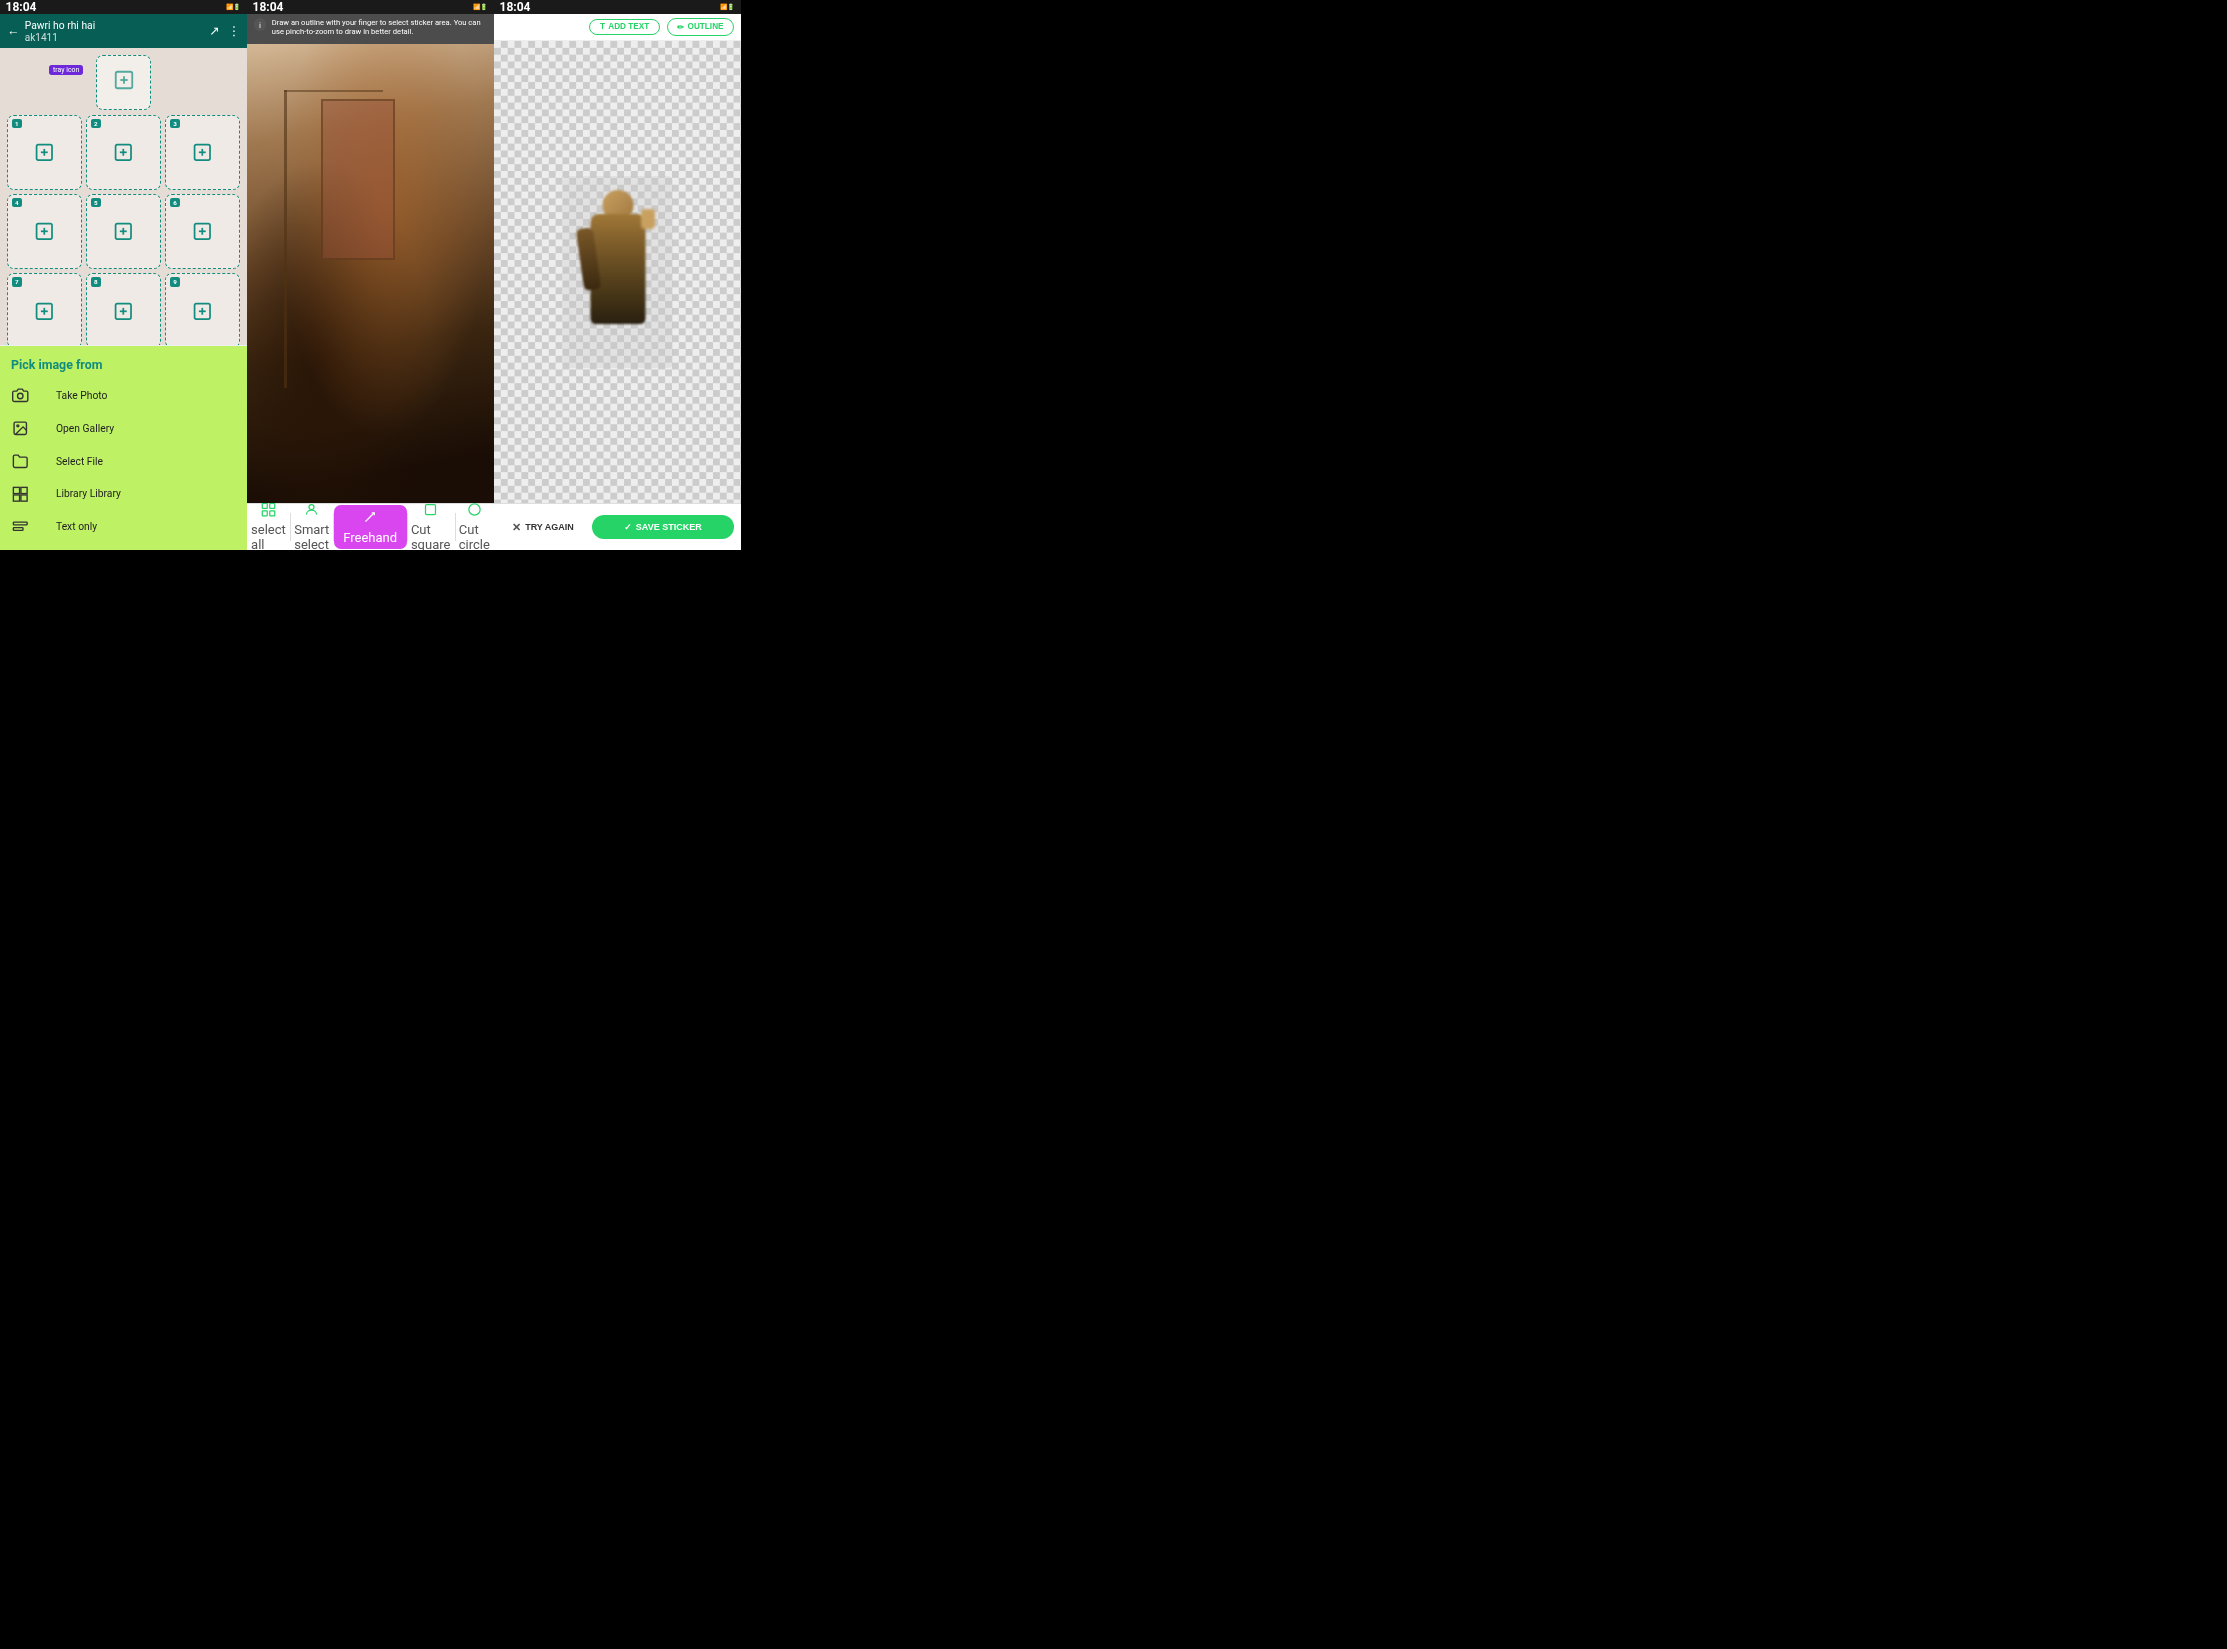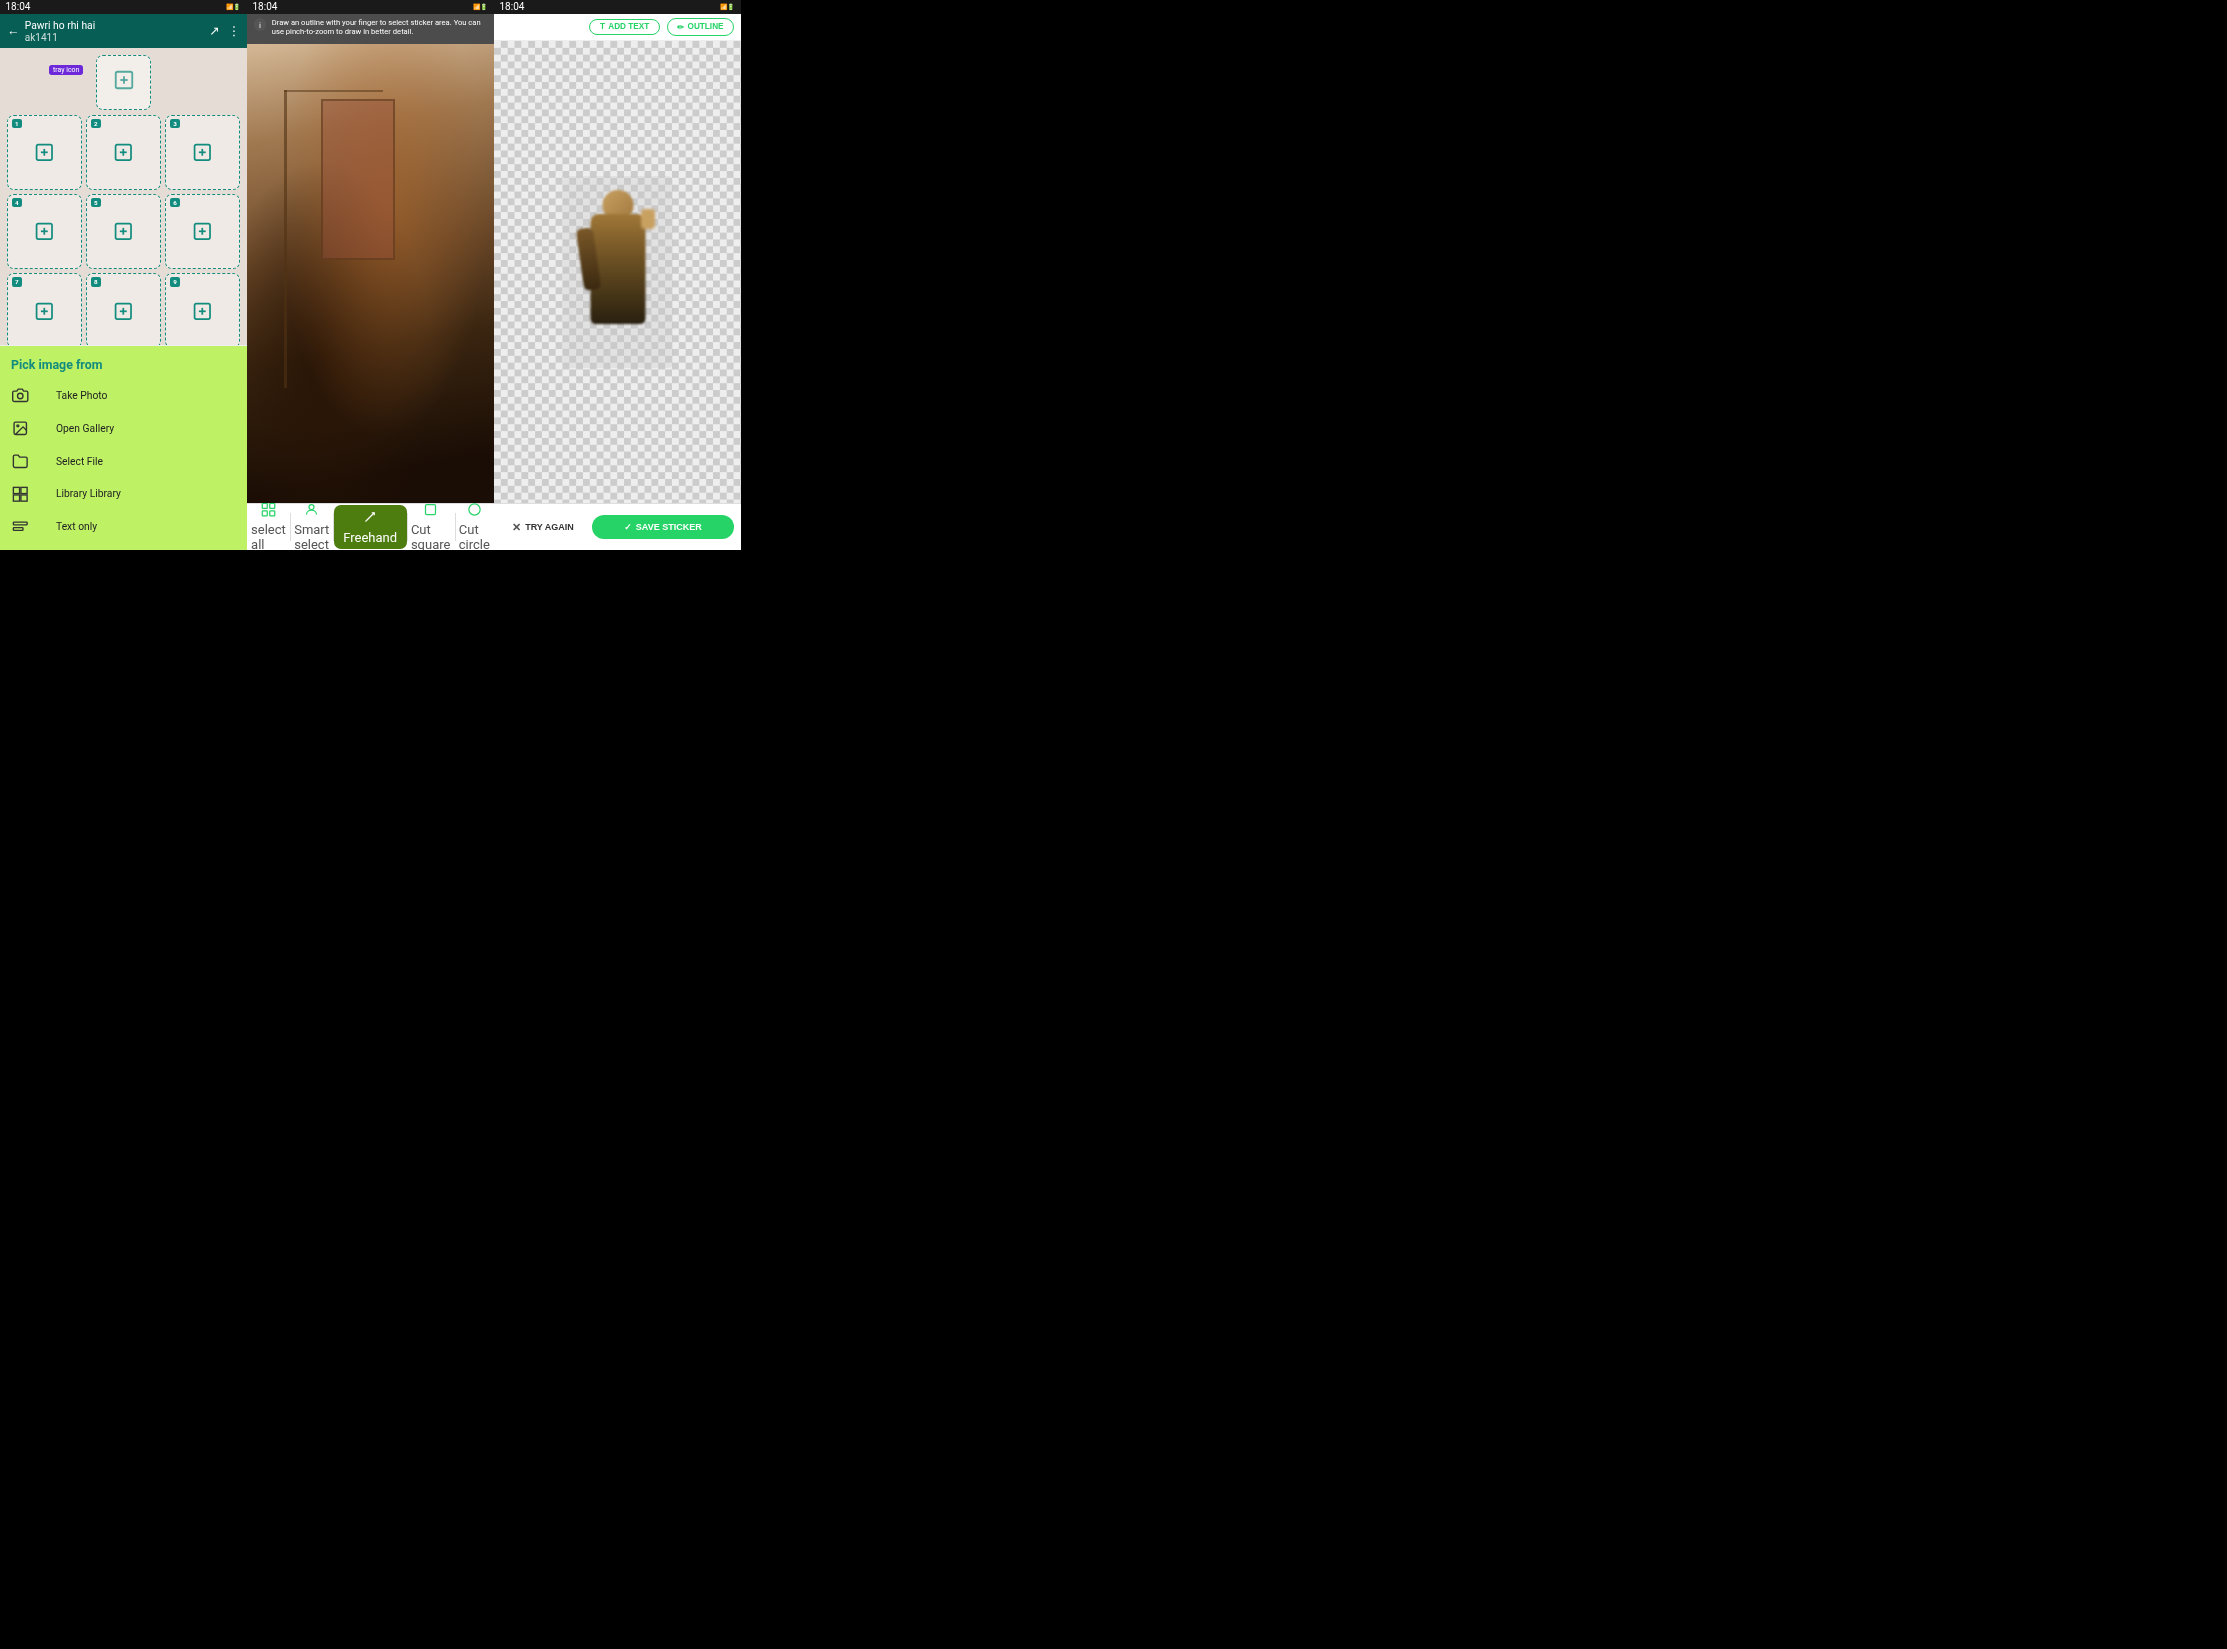--- a/index.html
+++ b/index.html
@@ -207,21 +207,21 @@
     }
     .tool-btn {
       display: flex;
       flex-direction: column;
       align-items: center;
       gap: 2.1px;
       cursor: pointer;
       padding: 2.7px 4.1px;
     }
     .tool-btn.active {
-      background: #4d7c0f;
+      background: #d946ef;
       border-radius: 6.9px;
       padding: 4.1px 9.6px;
     }
     .tool-btn .tool-icon { font-size: 13.7px; color: #25d366; }
     .tool-btn.active .tool-icon { color: #fff; }
     .tool-btn .tool-label { font-size: 13px; color: #555; }
     .tool-btn.active .tool-label { color: #fff; }
     .tool-divider {
       width: 0.7px;
       height: 27.5px;
@@ -344,21 +344,21 @@
       font-weight: bold;
       cursor: pointer;
       display: flex;
       align-items: center;
       gap: 4.1px;
       flex: 1;
       justify-content: center;
     }
 
     
-    .status-left { font-size: 10px; font-weight: normal; }
+    .status-left { font-size: 12px; font-weight: bold; }
     .status-right { display: flex; gap: 2.1px; font-size: 6.2px; align-items: center; }
   </style>
 </head>
 <body>
 
 <div id="panel1">
 
   <div class="status-bar">
     <span class="status-left">18:04</span>
     <span class="status-right">📶🔋</span>

